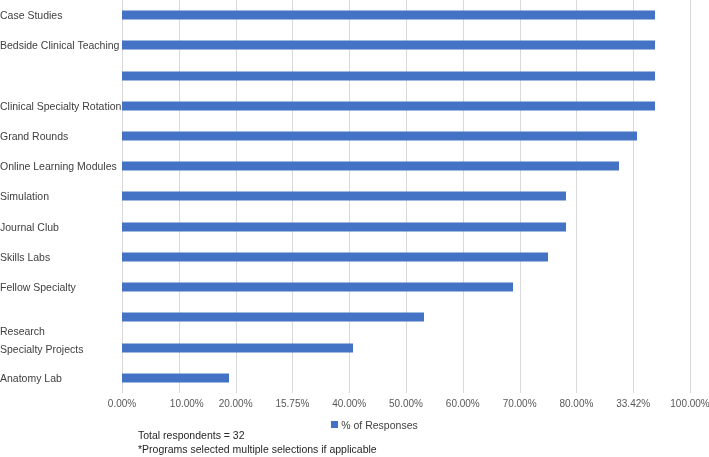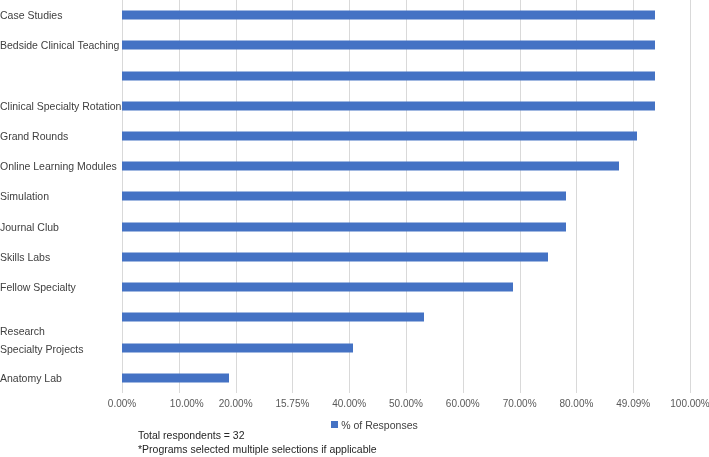--- a/index.html
+++ b/index.html
@@ -228,21 +228,21 @@
   <div class="x-axis">
       <div class="x-tick" style="left: 0px;">0.00%</div>
       <div class="x-tick" style="left: 56.8px; margin-left: 8px;">10.00%</div>
       <div class="x-tick" style="left: 113.6px;">20.00%</div>
       <div class="x-tick" style="left: 170.4px;">15.75%</div>
       <div class="x-tick" style="left: 227.2px;">40.00%</div>
       <div class="x-tick" style="left: 284px;">50.00%</div>
       <div class="x-tick" style="left: 340.8px;">60.00%</div>
       <div class="x-tick" style="left: 397.6px;">70.00%</div>
       <div class="x-tick" style="left: 454.4px;">80.00%</div>
-      <div class="x-tick" style="left: 511.2px;">49.09%</div>
+      <div class="x-tick" style="left: 511.2px;">33.42%</div>
       <div class="x-tick" style="left: 568px;">100.00%</div>
     </div>
 
   <div class="legend">
     <span class="legend-item">
       <span class="legend-swatch"></span><span class="legend-text">% of Responses</span>
     </span>
   </div>
 
   <div class="footnotes">

